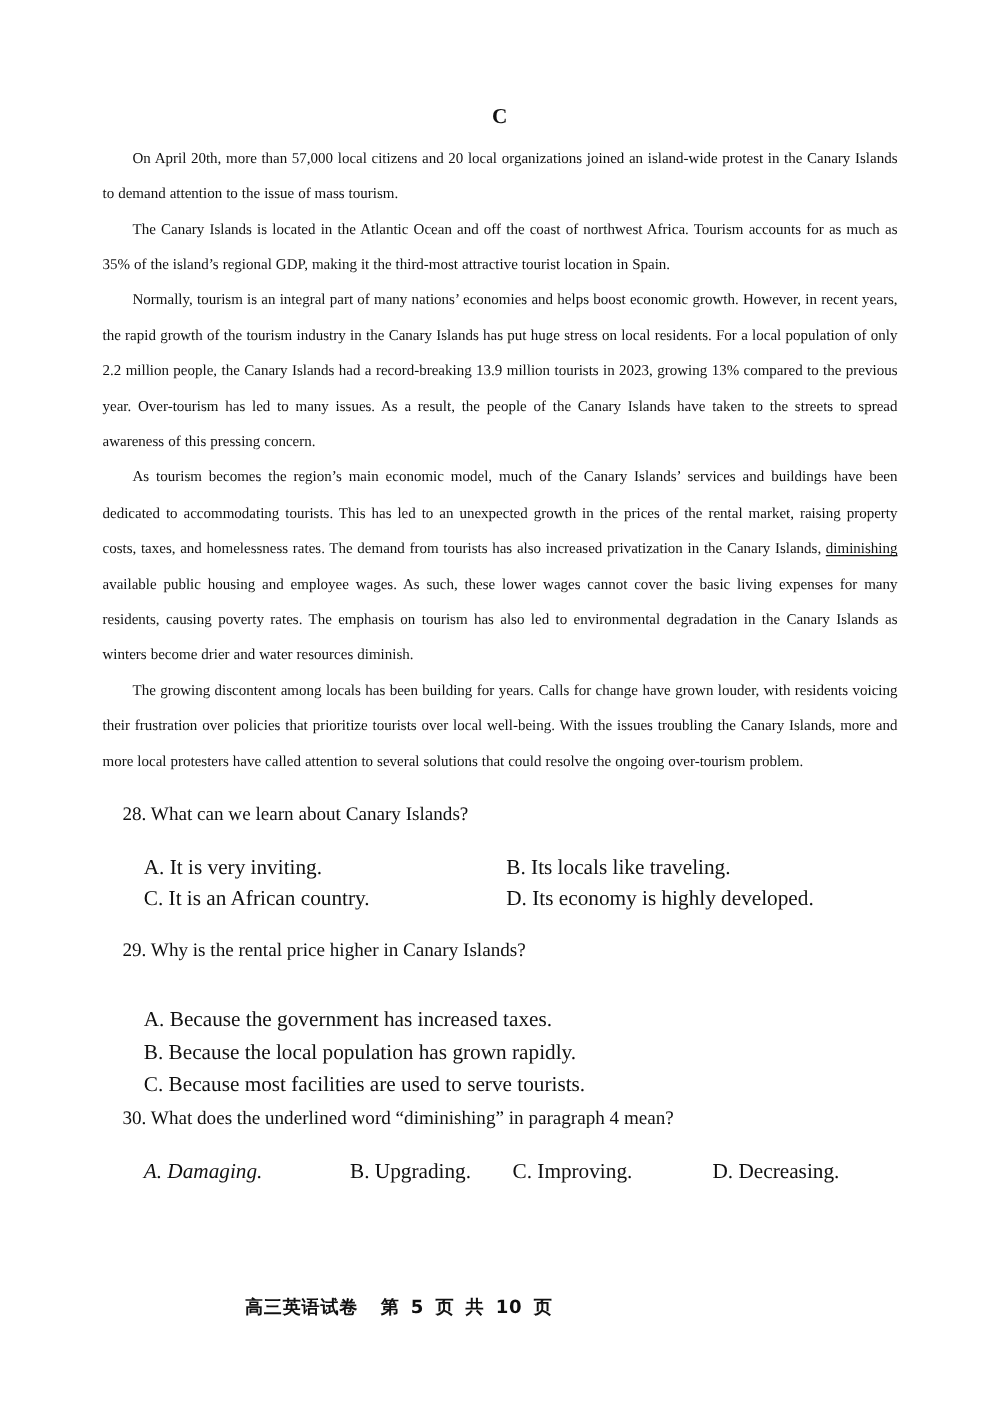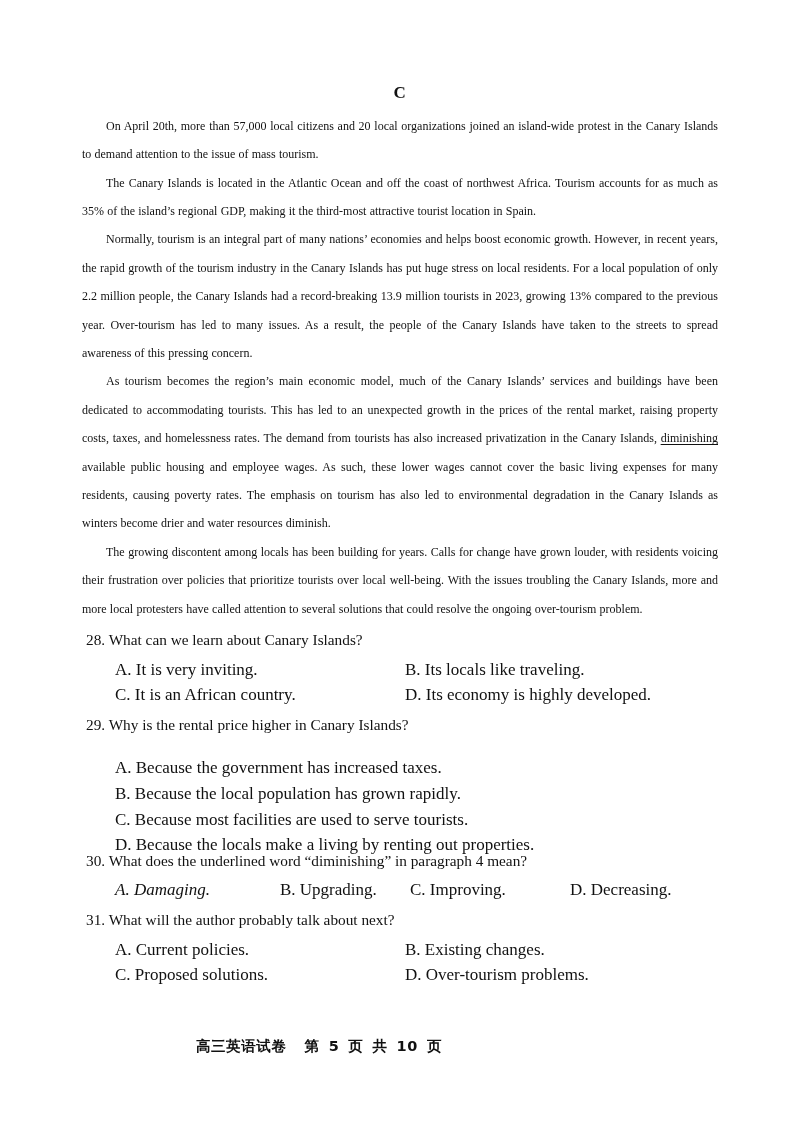--- a/index.html
+++ b/index.html
@@ -63,21 +63,21 @@
     margin-top: 1px;
   }
 
   .q-block {
     margin: 0;
   }
 
   .q-stem {
     font-size: 15.3px;
     line-height: 25.6px;
-    margin: 4px;
+    margin: 16px;
     text-indent: 0;
     white-space: nowrap;
   }
 
   .opt-row {
     display: block;
     position: relative;
     height: 25.6px;
     font-size: 17px;
     line-height: 25.6px;
@@ -156,46 +156,32 @@
         <p class="q-stem">29. Why is the rental price higher in Canary Islands?</p>
         <div class="opt-row">
           <span class="opt col-single">A. Because the government has increased taxes.</span>
         </div>
         <div class="opt-row">
           <span class="opt col-single">B. Because the local population has grown rapidly.</span>
         </div>
         <div class="opt-row">
           <span class="opt col-single">C. Because most facilities are used to serve tourists.</span>
         </div>
-        <div class="opt-row">
-          <span class="opt col-single">D. Because the locals make a living by renting out properties.</span>
-        </div>
       </div>
 
       <div class="q-block">
         <p class="q-stem">30. What does the underlined word “diminishing” in paragraph 4 mean?</p>
         <div class="opt-row">
           <span class="opt q4-a">A. Damaging.</span>
           <span class="opt q4-b">B. Upgrading.</span>
           <span class="opt q4-c">C. Improving.</span>
           <span class="opt q4-d">D. Decreasing.</span>
         </div>
       </div>
 
-      <div class="q-block">
-        <p class="q-stem">31. What will the author probably talk about next?</p>
-        <div class="opt-row">
-          <span class="opt col-a">A. Current policies.</span>
-          <span class="opt col-b">B. Existing changes.</span>
-        </div>
-        <div class="opt-row">
-          <span class="opt col-a">C. Proposed solutions.</span>
-          <span class="opt col-b">D. Over-tourism problems.</span>
-        </div>
-      </div>
 
     </div>
   </div>
 
   <div class="footer">
     <span class="cn">高三英语试卷</span><span class="sp"></span><span class="sp"></span><span class="cn">第</span><span class="sp"></span><span>5</span><span class="sp"></span><span class="cn">页</span><span class="sp"></span><span class="cn">共</span><span class="sp"></span><span>10</span><span class="sp"></span><span class="cn">页</span>
   </div>
 
 </div>
 

